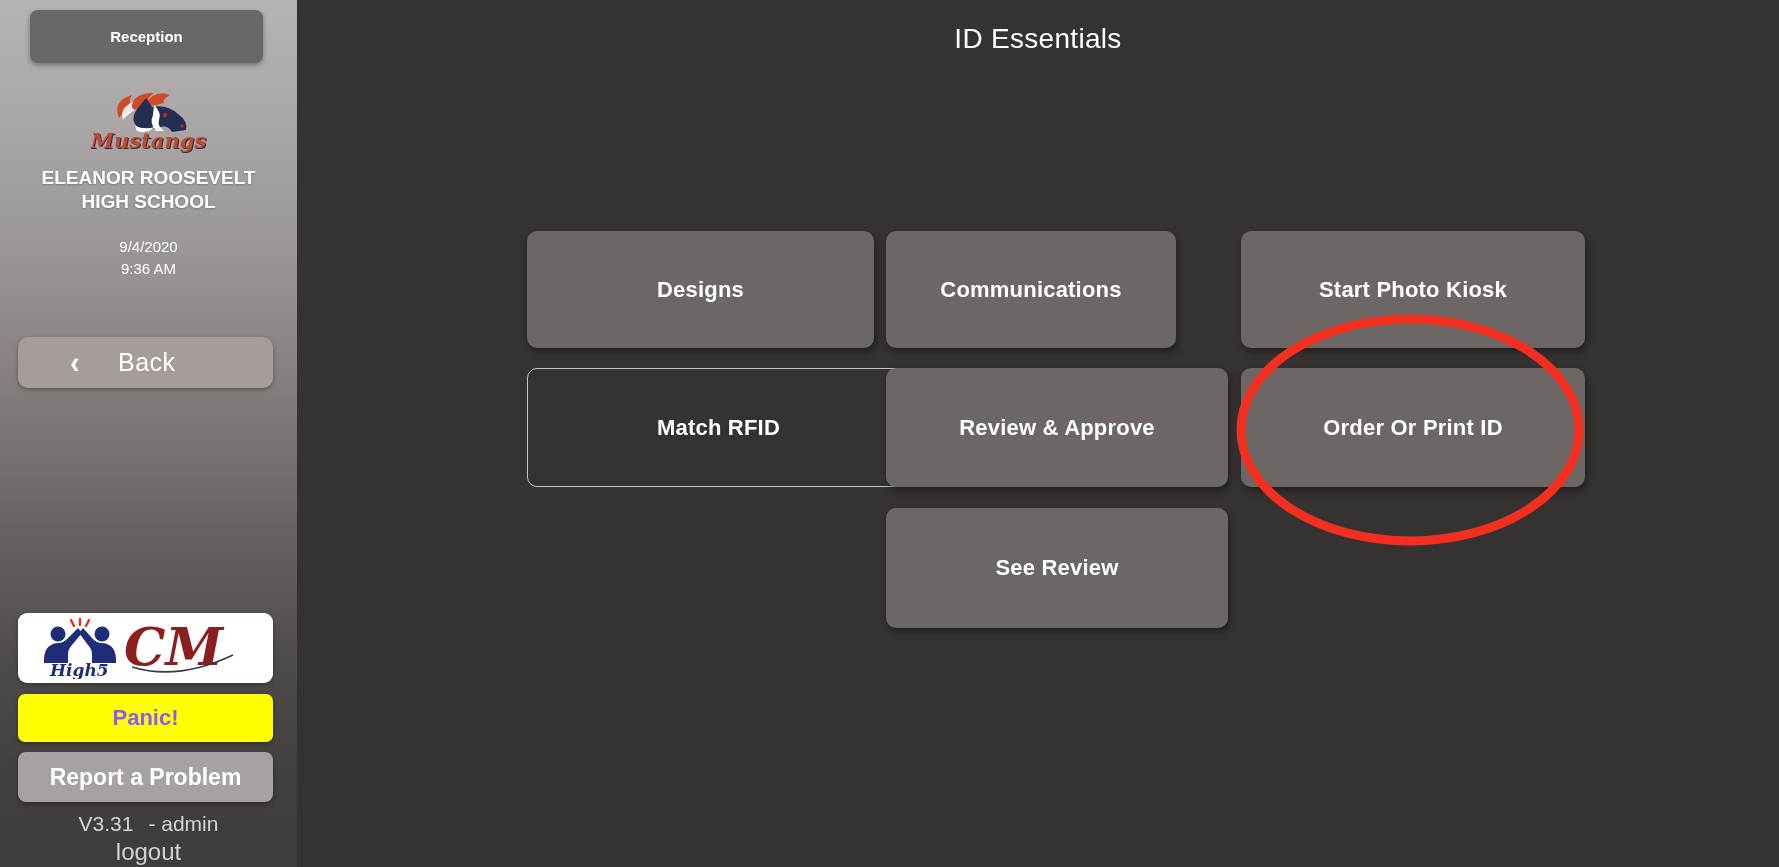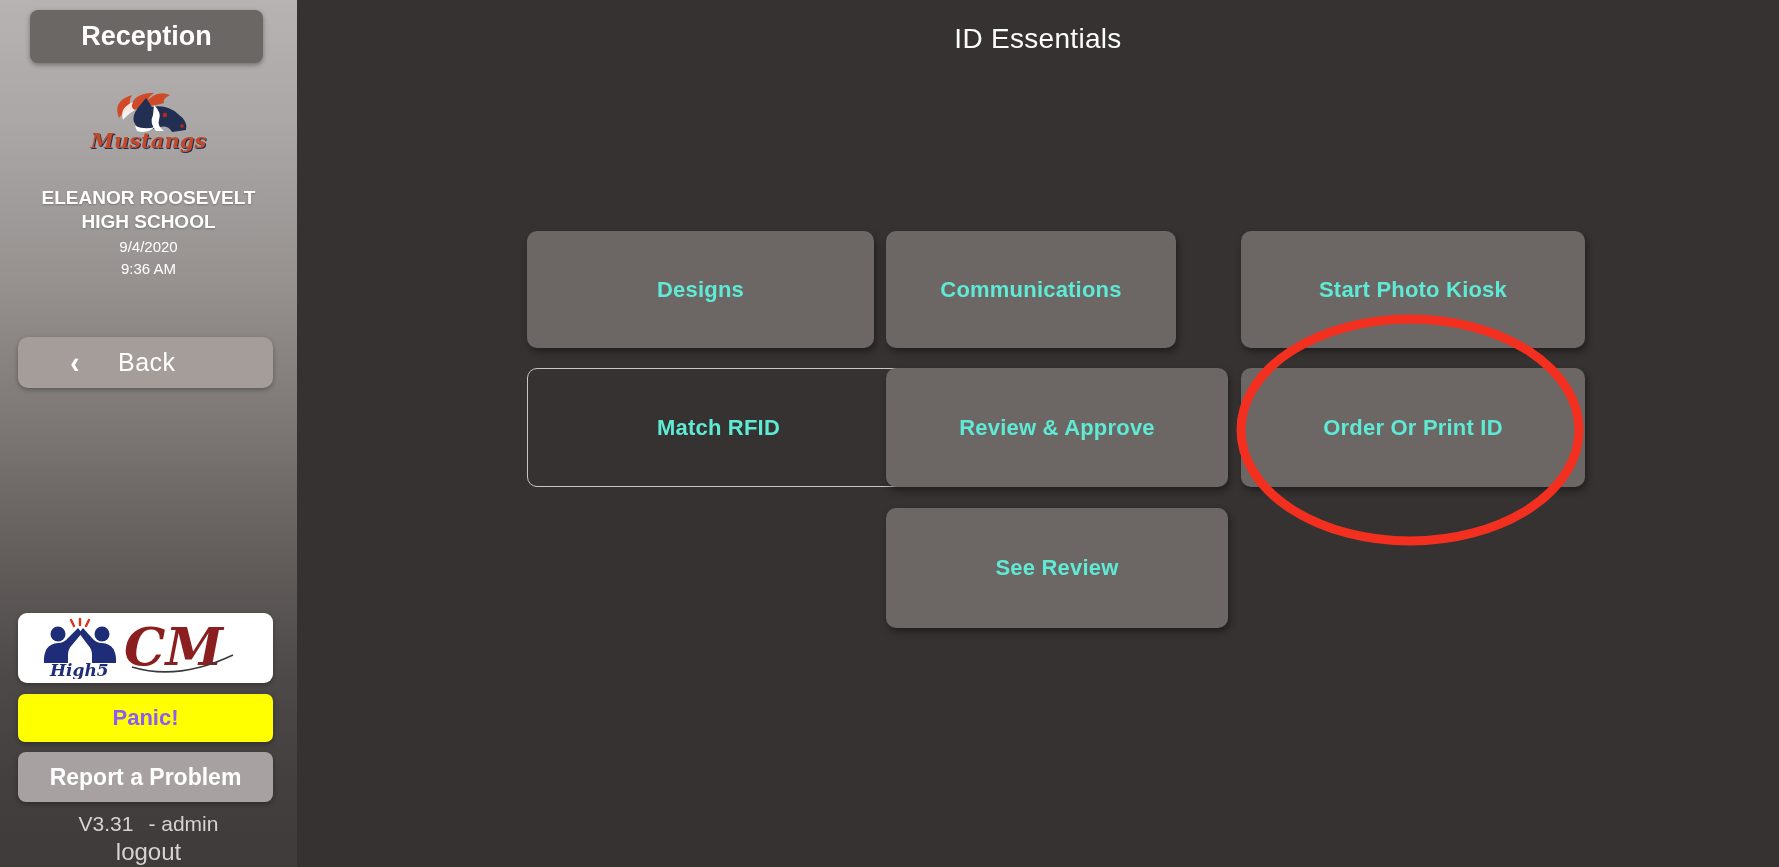--- a/index.html
+++ b/index.html
@@ -13,31 +13,31 @@
   
   .sidebar {
     position:absolute; left:0; top:0; width:297px; height:867px;
     background:linear-gradient(180deg,
       #b6b3b2 0%, #aaa7a6 14%, #979290 32%, #7e7977 48%,
       #635e5c 64%, #4d4948 78%, #433f3e 90%, #3e3b3a 100%);
   }
   .reception-btn {
     position:absolute; left:30px; top:10px; width:233px; height:53px;
     background:#6b6765; border-radius:8px; border:none;
-    color:#fff; font-weight:bold; font-size:27px;
+    color:#fff; font-weight:bold; font-size:15px;
     display:flex; align-items:center; justify-content:center;
     box-shadow:0 2px 5px rgba(0,0,0,0.35); cursor:pointer;
     font-family:"Liberation Sans", sans-serif;
   }
   .school-logo { position:absolute; left:0; top:88px; width:297px; height:62px;
     display:flex; align-items:center; justify-content:center; }
   .school-name {
     position:absolute; left:16px; top:166px; width:265px;
     color:#fff; font-weight:bold; font-size:19px; line-height:1.25;
-    text-align:center; text-shadow:0 1px 2px rgba(0,0,0,0.25);margin-top:20px;
+    text-align:center; text-shadow:0 1px 2px rgba(0,0,0,0.25);
   }
   .datetime { position:absolute; left:0; top:236px; width:297px; text-align:center;
     color:#fff; font-size:15px; line-height:1.45; }
   .back-btn {
     position:absolute; left:18px; top:337px; width:255px; height:51px;
     background:#a49d9a; border-radius:10px; border:none;
     display:flex; align-items:center; cursor:pointer;
     box-shadow:0 2px 5px rgba(0,0,0,0.3);
   }
   .back-btn .chev { margin-left:42px; width:30px; color:#fff; font-size:28px; font-weight:bold;
@@ -76,21 +76,21 @@
   }
 
   
   .page-title {
     position:absolute; left:297px; right:0; top:23px;
     text-align:center; color:#fdfdfd; font-size:28px; font-weight:500;
     letter-spacing:0.3px;
   }
   .tile {
     position:absolute; border:none; border-radius:10px;
-    background:#6c6765; color:#5eead4; font-weight:bold; font-size:22px;
+    background:#6c6765; color:#ffffff; font-weight:bold; font-size:22px;
     display:flex; align-items:center; justify-content:center;
     box-shadow:2px 4px 7px rgba(0,0,0,0.38); cursor:pointer;
     font-family:"Liberation Sans", sans-serif; letter-spacing:0.2px;
   }
   .tile.outlined {
     background:transparent; border:1px solid #c9c7c6; box-shadow:none;
   }
   .t-designs       { left:527px;  top:231px; width:347px; height:117px; }
   .t-comms         { left:886px;  top:231px; width:290px; height:117px; }
   .t-kiosk         { left:1241px; top:231px; width:344px; height:117px; }

